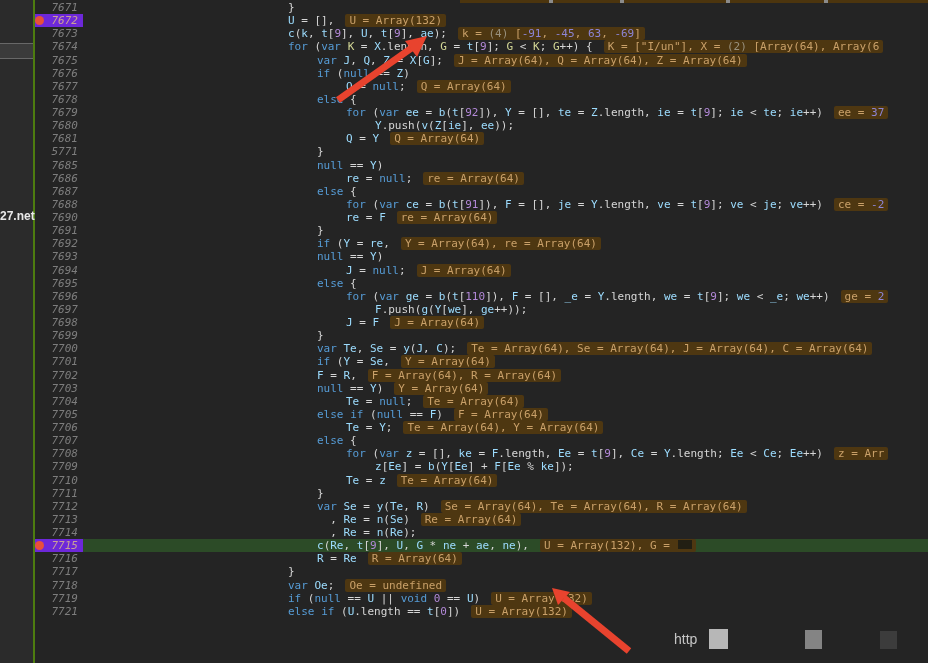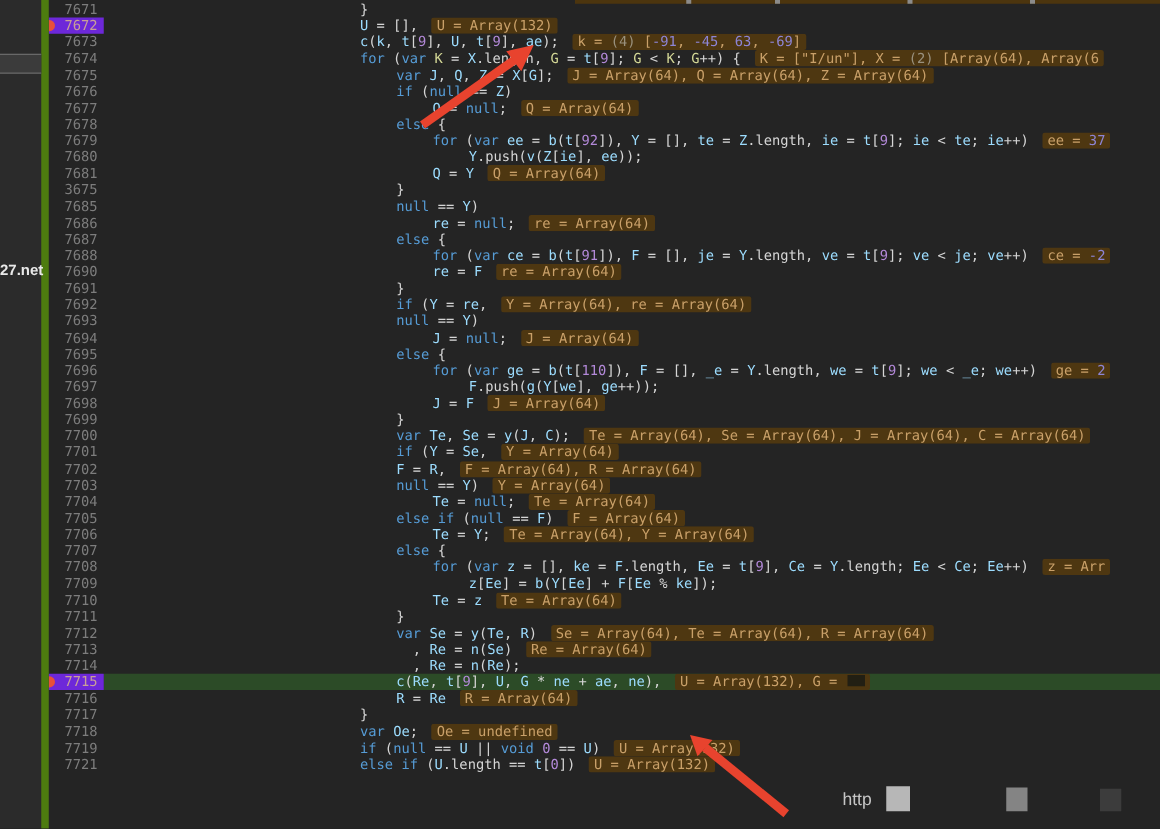--- a/index.html
+++ b/index.html
@@ -1,28 +1,28 @@
 <!DOCTYPE html>
 <html><head>
 <meta charset="utf-8">
 <style>
   html,body{margin:0;padding:0;background:#242424;}
   .app{position:relative;width:928px;height:663px;overflow:hidden;background:#242424;
        font-family:"DejaVu Sans Mono",monospace;font-size:11px;}
   
   .sidebar{position:absolute;left:0;top:0;width:33px;height:663px;background:#2b2b2b;
-           border-right:6px solid #4d7c0f;z-index:2;}
+           border-right:2px solid #4d7c0f;z-index:2;}
   .sidebar-divider{position:absolute;left:0;top:43px;width:33px;height:14px;background:#3b3b3b;
            border-top:1px solid #686868;border-bottom:1px solid #686868;}
   .file-label{position:absolute;left:0px;top:209px;color:#e9e9e9;
            font-family:"Liberation Sans",sans-serif;font-size:12px;font-weight:bold;white-space:nowrap;}
   
   .rows{position:absolute;left:34px;top:1px;right:0;z-index:1;}
   .row{display:flex;height:13.14px;line-height:13.14px;white-space:pre;}
-  .g{width:44px;flex:none;text-align:right;padding-right:5px;color:#7d7d7d;position:relative;}
+  .g{width:44px;flex:none;text-align:right;padding-right:5px;color:#7d7d7d;position:relative;font-style:italic;}
   .g.bp{background:#6d28d9;color:#c9a097;}
   .dot{position:absolute;left:1px;top:2px;width:9px;height:9px;border-radius:50%;background:#e8503a;}
   .ln{flex:1;overflow:hidden;color:#d6d6d6;}
   .ln.exec{background:#2c4b27;}
   .k{color:#569cd6}.v{color:#9cdcfe}.d{color:#d3d796}.n{color:#b389d9}.p{color:#d6d6d6}
   .note{background:#4e3711;color:#c9a069;padding:0 4px;margin-left:11px;border-radius:2px;}
   .note .na{color:#c9a069}.note .ng{color:#99917e}.note .nn{color:#8d85d6}
   .note .stub{display:inline-block;width:14px;height:9px;background:#221f13;margin-left:2px;}
   
   .top-strip{position:absolute;left:460px;top:0;right:0;height:3px;background:#4c350e;z-index:3;}
@@ -51,21 +51,21 @@
       <div class="row"><div class="g bp"><span class="dot"></span>7672</div><div class="ln" style="padding-left: 205px;"><span class="v">U</span><span class="p"> = [],</span><span class="note"><span class="na">U = Array(132)</span></span></div></div>
       <div class="row"><div class="g">7673</div><div class="ln" style="padding-left: 205px;"><span class="v">c</span><span class="p">(</span><span class="v">k</span><span class="p">, </span><span class="v">t</span><span class="p">[</span><span class="n">9</span><span class="p">], </span><span class="v">U</span><span class="p">, </span><span class="v">t</span><span class="p">[</span><span class="n">9</span><span class="p">], </span><span class="v">ae</span><span class="p">);</span><span class="note"><span class="na">k = </span><span class="ng">(4) </span><span class="na">[</span><span class="nn">-91</span><span class="na">, </span><span class="nn">-45</span><span class="na">, </span><span class="nn">63</span><span class="na">, </span><span class="nn">-69</span><span class="na">]</span></span></div></div>
       <div class="row"><div class="g">7674</div><div class="ln" style="padding-left: 205px;"><span class="k">for</span><span class="p"> (</span><span class="k">var</span><span class="p"> </span><span class="d">K</span><span class="p"> = </span><span class="v">X</span><span class="p">.length, </span><span class="d">G</span><span class="p"> = </span><span class="v">t</span><span class="p">[</span><span class="n">9</span><span class="p">]; </span><span class="d">G</span><span class="p"> &lt; </span><span class="d">K</span><span class="p">; </span><span class="d">G</span><span class="p">++) {</span><span class="note"><span class="na">K = ["I/un"], X = </span><span class="ng">(2) </span><span class="na">[Array(64), Array(6</span></span></div></div>
       <div class="row"><div class="g">7675</div><div class="ln" style="padding-left: 234px;"><span class="k">var</span><span class="p"> </span><span class="v">J</span><span class="p">, </span><span class="v">Q</span><span class="p">, </span><span class="v">Z</span><span class="p"> = </span><span class="v">X</span><span class="p">[</span><span class="v">G</span><span class="p">];</span><span class="note"><span class="na">J = Array(64), Q = Array(64), Z = Array(64)</span></span></div></div>
       <div class="row"><div class="g">7676</div><div class="ln" style="padding-left: 234px;"><span class="k">if</span><span class="p"> (</span><span class="k">null</span><span class="p"> == </span><span class="v">Z</span><span class="p">)</span></div></div>
       <div class="row"><div class="g">7677</div><div class="ln" style="padding-left: 263px;"><span class="v">Q</span><span class="p"> = </span><span class="k">null</span><span class="p">;</span><span class="note"><span class="na">Q = Array(64)</span></span></div></div>
       <div class="row"><div class="g">7678</div><div class="ln" style="padding-left: 234px;"><span class="k">else</span><span class="p"> {</span></div></div>
       <div class="row"><div class="g">7679</div><div class="ln" style="padding-left: 263px;"><span class="k">for</span><span class="p"> (</span><span class="k">var</span><span class="p"> </span><span class="v">ee</span><span class="p"> = </span><span class="v">b</span><span class="p">(</span><span class="v">t</span><span class="p">[</span><span class="n">92</span><span class="p">]), </span><span class="v">Y</span><span class="p"> = [], </span><span class="v">te</span><span class="p"> = </span><span class="v">Z</span><span class="p">.length, </span><span class="v">ie</span><span class="p"> = </span><span class="v">t</span><span class="p">[</span><span class="n">9</span><span class="p">]; </span><span class="v">ie</span><span class="p"> &lt; </span><span class="v">te</span><span class="p">; </span><span class="v">ie</span><span class="p">++)</span><span class="note"><span class="na">ee = </span><span class="nn">37</span></span></div></div>
       <div class="row"><div class="g">7680</div><div class="ln" style="padding-left: 292px;"><span class="v">Y</span><span class="p">.push(</span><span class="v">v</span><span class="p">(</span><span class="v">Z</span><span class="p">[</span><span class="v">ie</span><span class="p">], </span><span class="v">ee</span><span class="p">));</span></div></div>
       <div class="row"><div class="g">7681</div><div class="ln" style="padding-left: 263px;"><span class="v">Q</span><span class="p"> = </span><span class="v">Y</span><span class="note"><span class="na">Q = Array(64)</span></span></div></div>
-      <div class="row"><div class="g">3675</div><div class="ln" style="padding-left: 234px;"><span class="p">}</span></div></div>
+      <div class="row"><div class="g">5771</div><div class="ln" style="padding-left: 234px;"><span class="p">}</span></div></div>
       <div class="row"><div class="g">7685</div><div class="ln" style="padding-left: 234px;"><span class="k">null</span><span class="p"> == </span><span class="v">Y</span><span class="p">)</span></div></div>
       <div class="row"><div class="g">7686</div><div class="ln" style="padding-left: 263px;"><span class="v">re</span><span class="p"> = </span><span class="k">null</span><span class="p">;</span><span class="note"><span class="na">re = Array(64)</span></span></div></div>
       <div class="row"><div class="g">7687</div><div class="ln" style="padding-left: 234px;"><span class="k">else</span><span class="p"> {</span></div></div>
       <div class="row"><div class="g">7688</div><div class="ln" style="padding-left: 263px;"><span class="k">for</span><span class="p"> (</span><span class="k">var</span><span class="p"> </span><span class="v">ce</span><span class="p"> = </span><span class="v">b</span><span class="p">(</span><span class="v">t</span><span class="p">[</span><span class="n">91</span><span class="p">]), </span><span class="v">F</span><span class="p"> = [], </span><span class="v">je</span><span class="p"> = </span><span class="v">Y</span><span class="p">.length, </span><span class="v">ve</span><span class="p"> = </span><span class="v">t</span><span class="p">[</span><span class="n">9</span><span class="p">]; </span><span class="v">ve</span><span class="p"> &lt; </span><span class="v">je</span><span class="p">; </span><span class="v">ve</span><span class="p">++)</span><span class="note"><span class="na">ce = </span><span class="nn">-2</span></span></div></div>
       <div class="row"><div class="g">7690</div><div class="ln" style="padding-left: 263px;"><span class="v">re</span><span class="p"> = </span><span class="v">F</span><span class="note"><span class="na">re = Array(64)</span></span></div></div>
       <div class="row"><div class="g">7691</div><div class="ln" style="padding-left: 234px;"><span class="p">}</span></div></div>
       <div class="row"><div class="g">7692</div><div class="ln" style="padding-left: 234px;"><span class="k">if</span><span class="p"> (</span><span class="v">Y</span><span class="p"> = </span><span class="v">re</span><span class="p">,</span><span class="note"><span class="na">Y = Array(64), re = Array(64)</span></span></div></div>
       <div class="row"><div class="g">7693</div><div class="ln" style="padding-left: 234px;"><span class="k">null</span><span class="p"> == </span><span class="v">Y</span><span class="p">)</span></div></div>
       <div class="row"><div class="g">7694</div><div class="ln" style="padding-left: 263px;"><span class="v">J</span><span class="p"> = </span><span class="k">null</span><span class="p">;</span><span class="note"><span class="na">J = Array(64)</span></span></div></div>
       <div class="row"><div class="g">7695</div><div class="ln" style="padding-left: 234px;"><span class="k">else</span><span class="p"> {</span></div></div>

